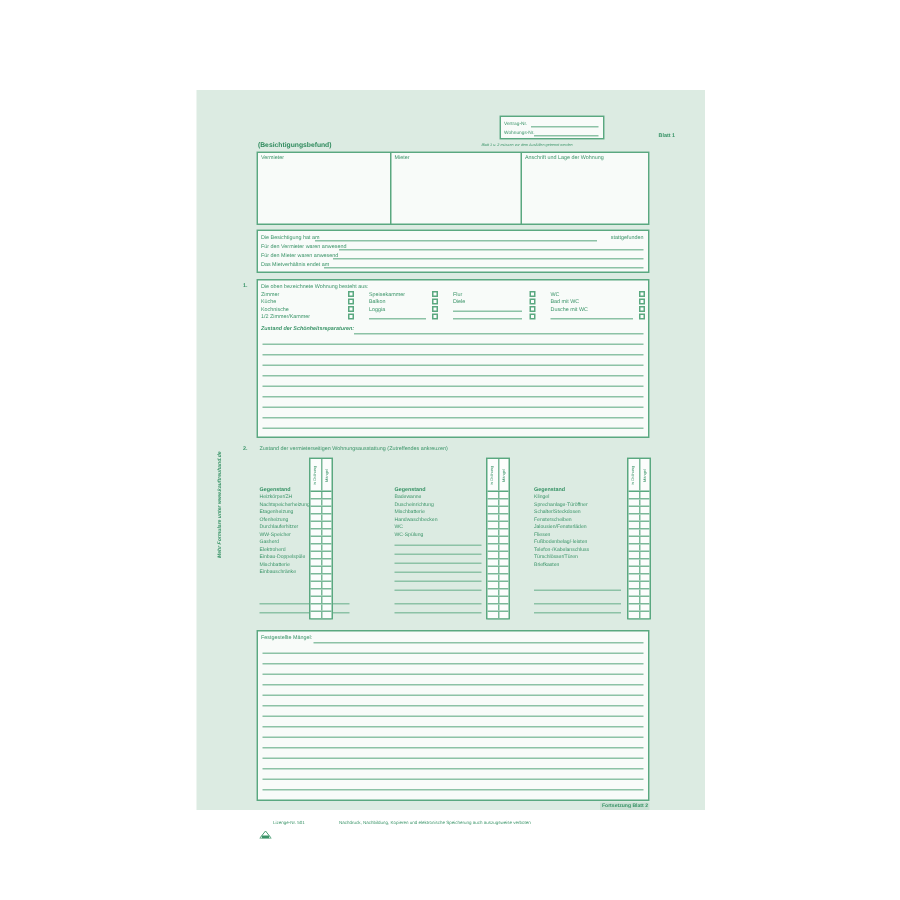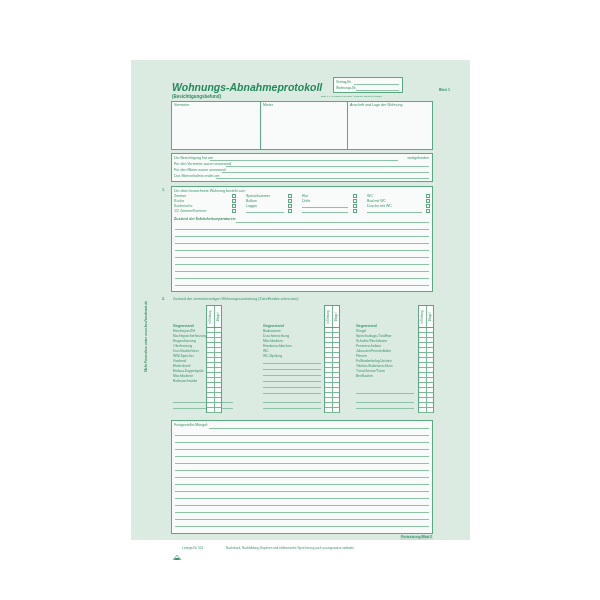--- a/index.html
+++ b/index.html
@@ -28,21 +28,20 @@
                      font-size:2.6px; white-space:nowrap; color:#3a9468; }
   .gitem { position:absolute; font-size:3.4px; line-height:4.95px; color:#3a9468; }
   .gitem div { white-space:nowrap; }
   .vert { position:absolute; transform:rotate(-90deg); transform-origin:left top; font-size:3.4px; font-weight:bold; font-style:italic; color:#3a9468; white-space:nowrap; }
 </style>
 </head>
 <body>
 
 <div class="paper">
 
-  <div class="abs title" style="left:41px; top:21px;">Wohnungs-Abnahmeprotokoll</div>
   <div class="abs sub" style="left:41px; top:34px;">(Besichtigungsbefund)</div>
 
   <div class="box" style="left:202px; top:17px; width:70px; height:16px;">
     <div class="t abs" style="left:2px; top:1.5px; font-size:3.2px;">Vertrag-Nr.</div>
     <div class="line" style="left:20px; right:3px; top:6px;"></div>
     <div class="t abs" style="left:2px; top:7.5px; font-size:3.2px;">Wohnungs-Nr.</div>
     <div class="line" style="left:22px; right:3px; top:12px;"></div>
   </div>
   <div class="abs t bold" style="left:308px; top:28px; font-size:3.6px;">Blatt 1</div>
   <div class="abs t ital" style="left:190px; top:35px; font-size:2.5px;">Blatt 1 u. 2 müssen vor dem Ausfüllen getrennt werden</div>

